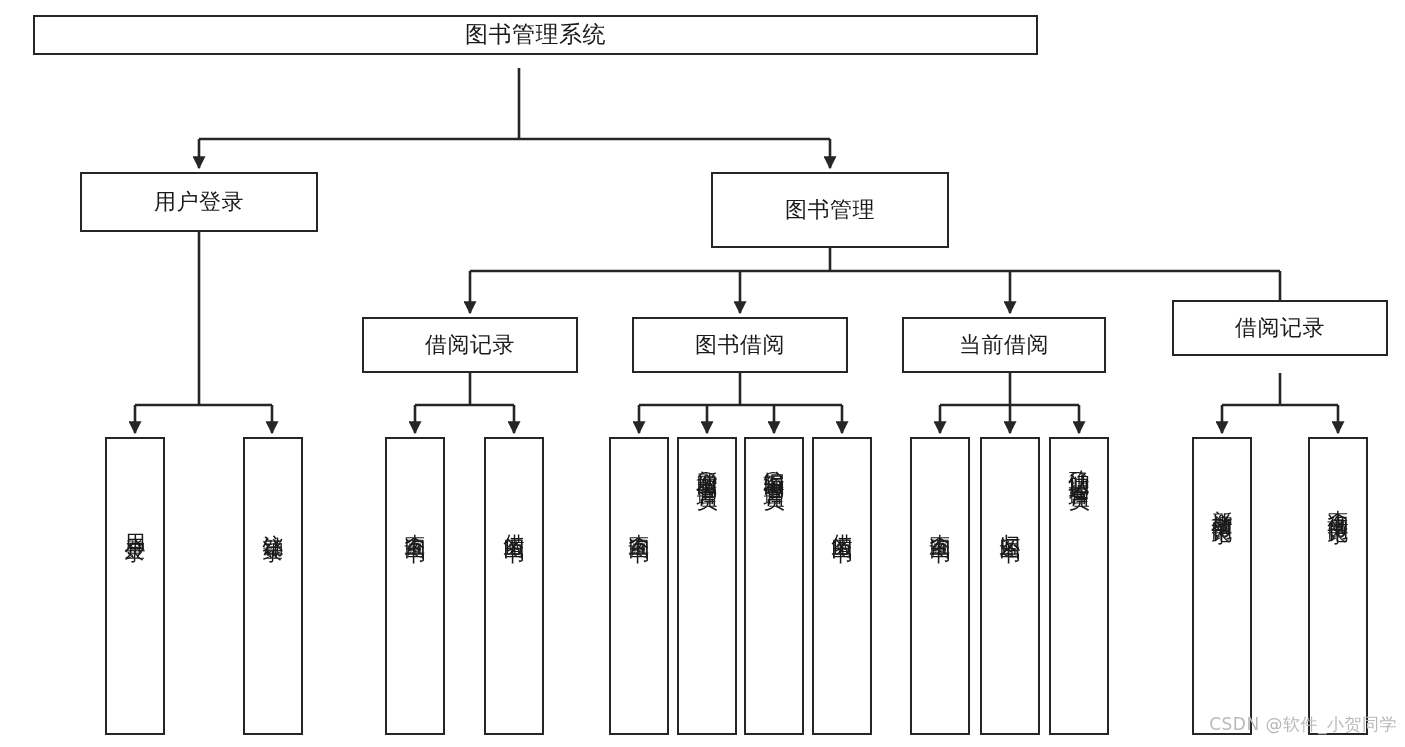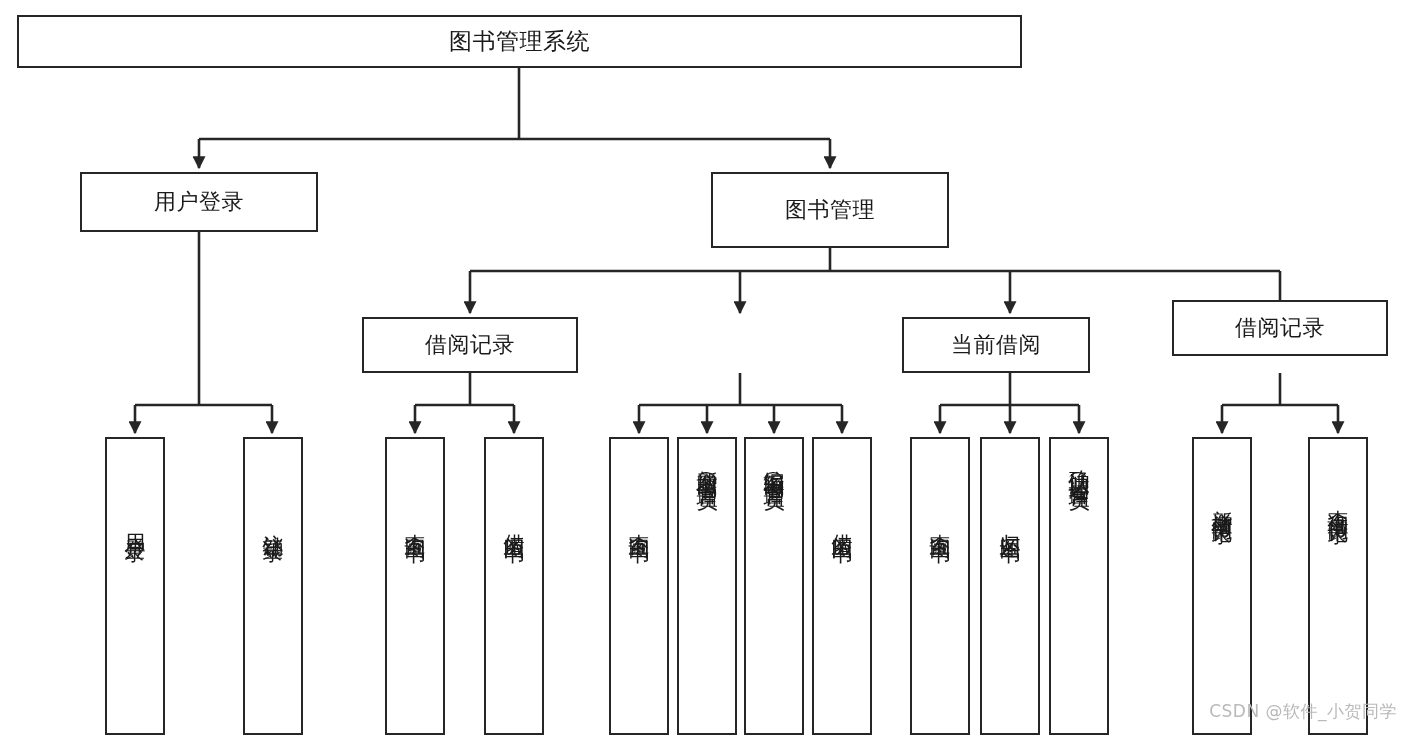--- a/index.html
+++ b/index.html
@@ -69,21 +69,21 @@
   }
   .node.vertical.tall .node-label {
     margin-top: 8px;
   }
   .node.vertical.short .node-label {
     margin-top: 48px;
   }
   #watermark {
     position: absolute;
     right: 8px;
-    bottom: 24px;
+    bottom: 11px;
     font-size: 17px;
     color: #b9b9b9;
     letter-spacing: 0.5px;
     user-select: none;
     white-space: nowrap;
     margin-left: 8px;
   }
 </style>
 </head>
 <body>
@@ -134,38 +134,41 @@
       <path d="M 1079 405 L 1079 433" marker-end="url(#arrow)"></path>
 
       <path d="M 1280 373 L 1280 405"></path>
       <path d="M 1222 405 L 1338 405"></path>
       <path d="M 1222 405 L 1222 433" marker-end="url(#arrow)"></path>
       <path d="M 1338 405 L 1338 433" marker-end="url(#arrow)"></path>
 
     </g>
   </svg>
 
-  <div class="node horizontal root" style="left:17px; top:15px; width:1005px; height:53px;">
+  <div class="node horizontal root" style="left:33px; top:15px; width:1005px; height:40px;">
     <span class="node-label">图书管理系统</span>
   </div>
 
   <div class="node horizontal" style="left:80px; top:172px; width:238px; height:60px;">
     <span class="node-label">用户登录</span>
   </div>
 
   <div class="node horizontal" style="left:711px; top:172px; width:238px; height:76px;">
     <span class="node-label">图书管理</span>
   </div>
 
   <div class="node horizontal" style="left:362px; top:317px; width:216px; height:56px;">
     <span class="node-label">借阅记录</span>
   </div>
 
-
-  <div class="node horizontal" style="left:902px; top:317px; width:188px; height:56px;">
+  <div class="node horizontal" style="left:632px; top:317px; width:216px; height:56px;">
+    <span class="node-label">图书借阅</span>
+  </div>
+
+  <div class="node horizontal" style="left:902px; top:317px; width:204px; height:56px;">
     <span class="node-label">当前借阅</span>
   </div>
 
   <div class="node horizontal" style="left:1172px; top:300px; width:216px; height:56px;">
     <span class="node-label">借阅记录</span>
   </div>
 
   <div class="node vertical mid" style="left:105px; top:437px; width:60px; height:298px;">
     <span class="node-label">用户登录</span>
   </div>

